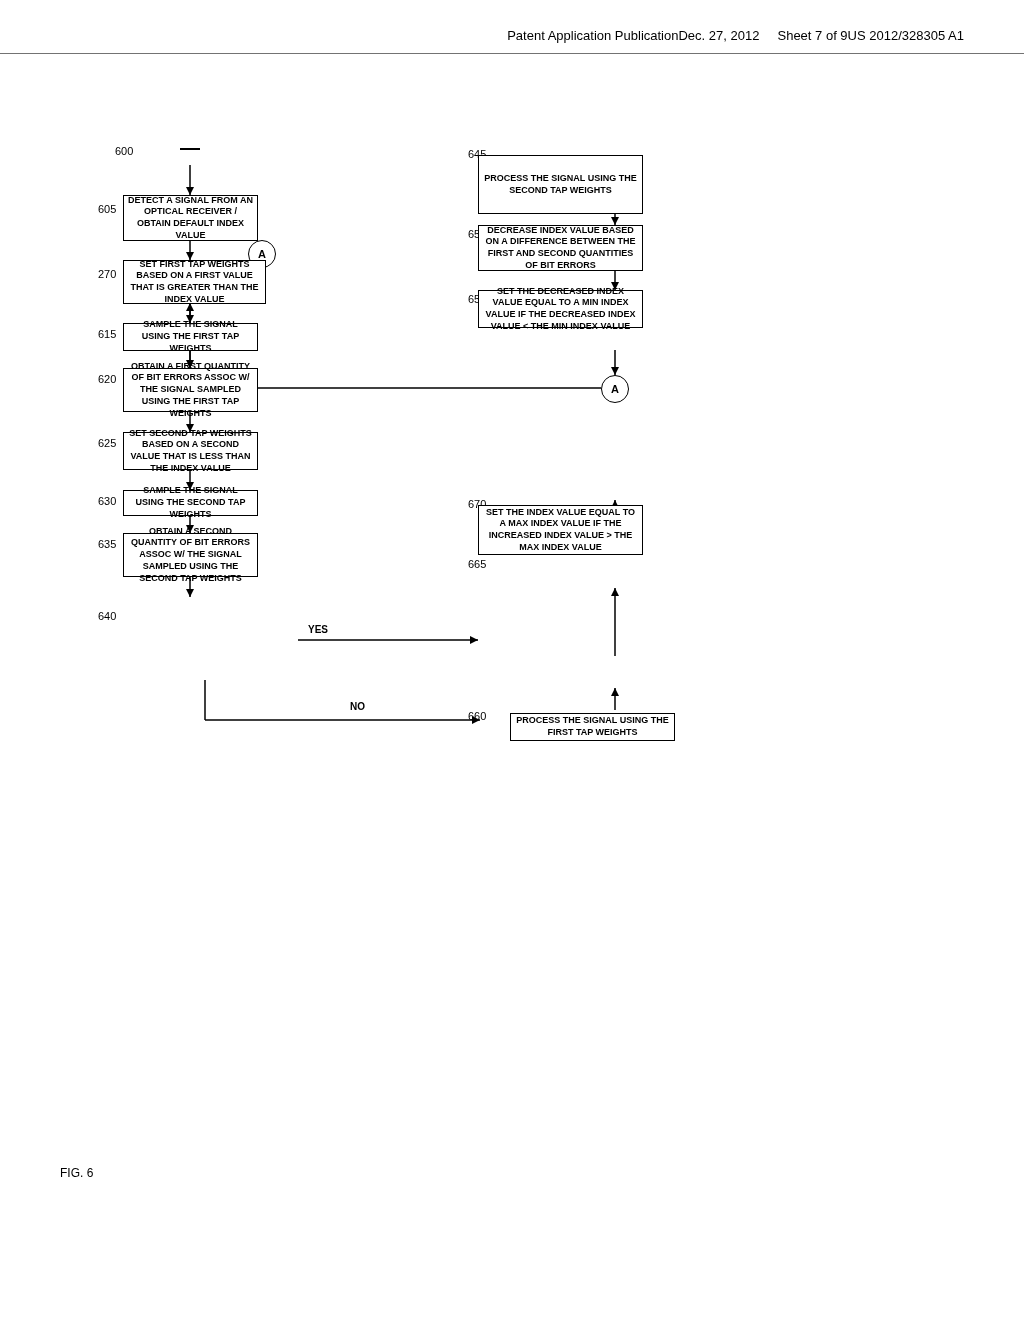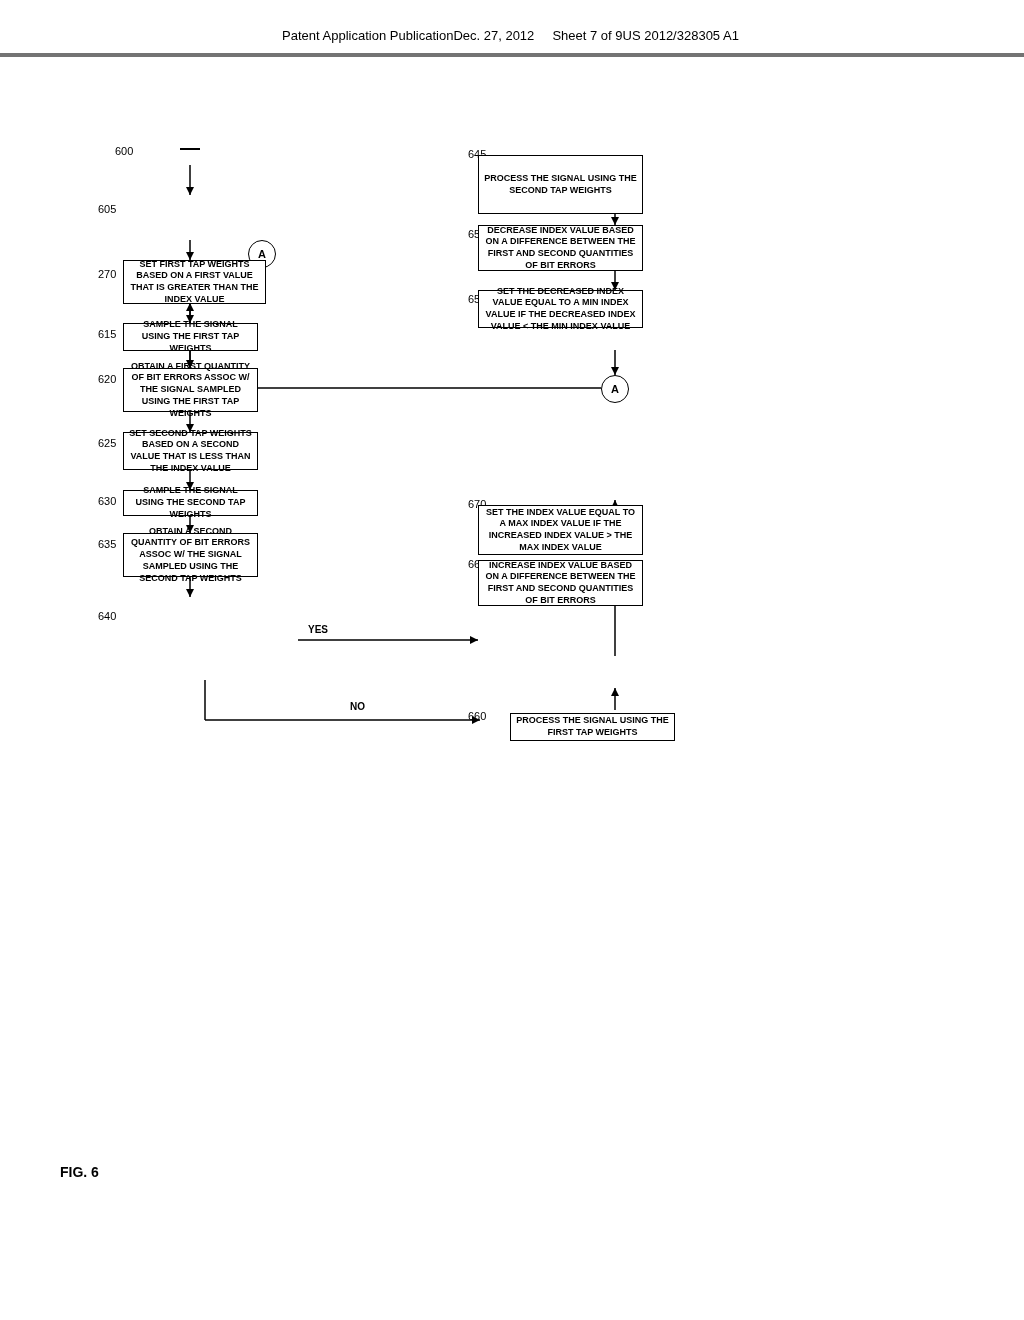--- a/index.html
+++ b/index.html
@@ -7,24 +7,24 @@
       width: 1024px;
       height: 1320px;
       background: #ffffff;
       font-family: Arial, sans-serif;
       position: relative;
       overflow: hidden;
     }
 
     .page-header {
       display: flex;
-      justify-content: center;
+      justify-content: flex-end;
       align-items: flex-start;
       padding: 28px 60px 0 57px;
-      border-bottom: 4px solid #737373;
+      border-bottom: 1px solid #737373;
       padding-bottom: 10px;
     }
 
     .header-left {
       font-size: 13px;
       font-weight: normal;
       color: #000;
     }
 
     .header-center {
@@ -43,22 +43,22 @@
       top: 140px;
       left: 60px;
       right: 60px;
       bottom: 200px;
     }
 
     .fig-label {
       position: absolute;
       bottom: -60px;
       left: 0px;
-      font-size: 14px;
-      font-weight: bold;
+      font-size: 12px;
+      font-weight: normal;
       color: #000;
     }
 
     
     .flow-box {
       position: absolute;
       border: 1.5px solid #000;
       background: #fff;
       display: flex;
       align-items: center;
@@ -207,20 +207,23 @@
     <polygon points="555,360 551,368 559,368" fill="#000"></polygon>
 
     <text x="290" y="570" font-size="10" font-weight="bold" fill="#000">NO</text>
     <text x="248" y="493" font-size="10" font-weight="bold" fill="#000">YES</text>
   </svg>
 
   <div class="label-num" style="top:5px; left:55px;">600</div>
   <div style="position:absolute; top:8px; left:120px; width:20px; height:2px; background:#000;"></div>
 
   <div class="label-num" style="top:63px; left:38px;">605</div>
+  <div class="flow-box" style="top:55px; left:63px; width:135px; height:46px;">
+    DETECT A SIGNAL FROM AN OPTICAL RECEIVER /<br>OBTAIN DEFAULT INDEX VALUE
+  </div>
 
   <div class="circle-connector" style="top:100px; left:188px;">A</div>
 
   <div class="label-num" style="top:128px; left:38px;">270</div>
   <div class="flow-box" style="top:120px; left:63px; width:143px; height:44px;">
     SET FIRST TAP WEIGHTS BASED ON A FIRST VALUE THAT IS GREATER THAN THE INDEX VALUE
   </div>
 
   <div class="label-num" style="top:188px; left:38px;">615</div>
   <div class="flow-box" style="top:183px; left:63px; width:135px; height:28px;">
@@ -265,23 +268,20 @@
   </div>
 
   <div class="circle-connector" style="top:235px; left:541px;">A</div>
 
   <div class="label-num" style="top:358px; left:408px;">670</div>
   <div class="flow-box" style="top:365px; left:418px; width:165px; height:50px;">
     SET THE INDEX VALUE EQUAL TO A MAX INDEX VALUE IF THE INCREASED INDEX VALUE &gt; THE MAX INDEX VALUE
   </div>
 
   <div class="label-num" style="top:418px; left:408px;">665</div>
-  <div class="flow-box" style="top:420px; left:418px; width:165px; height:46px;">
-    INCREASE INDEX VALUE BASED ON A DIFFERENCE BETWEEN THE FIRST AND SECOND QUANTITIES OF BIT ERRORS
-  </div>
 
   <div class="label-num" style="top:570px; left:408px;">660</div>
   <div class="flow-box" style="top:573px; left:418px; width:165px; height:28px;margin-left:32px;">
     PROCESS THE SIGNAL USING THE FIRST TAP WEIGHTS
   </div>
 
   <div class="fig-label">FIG. 6</div>
 
 </div>
 

